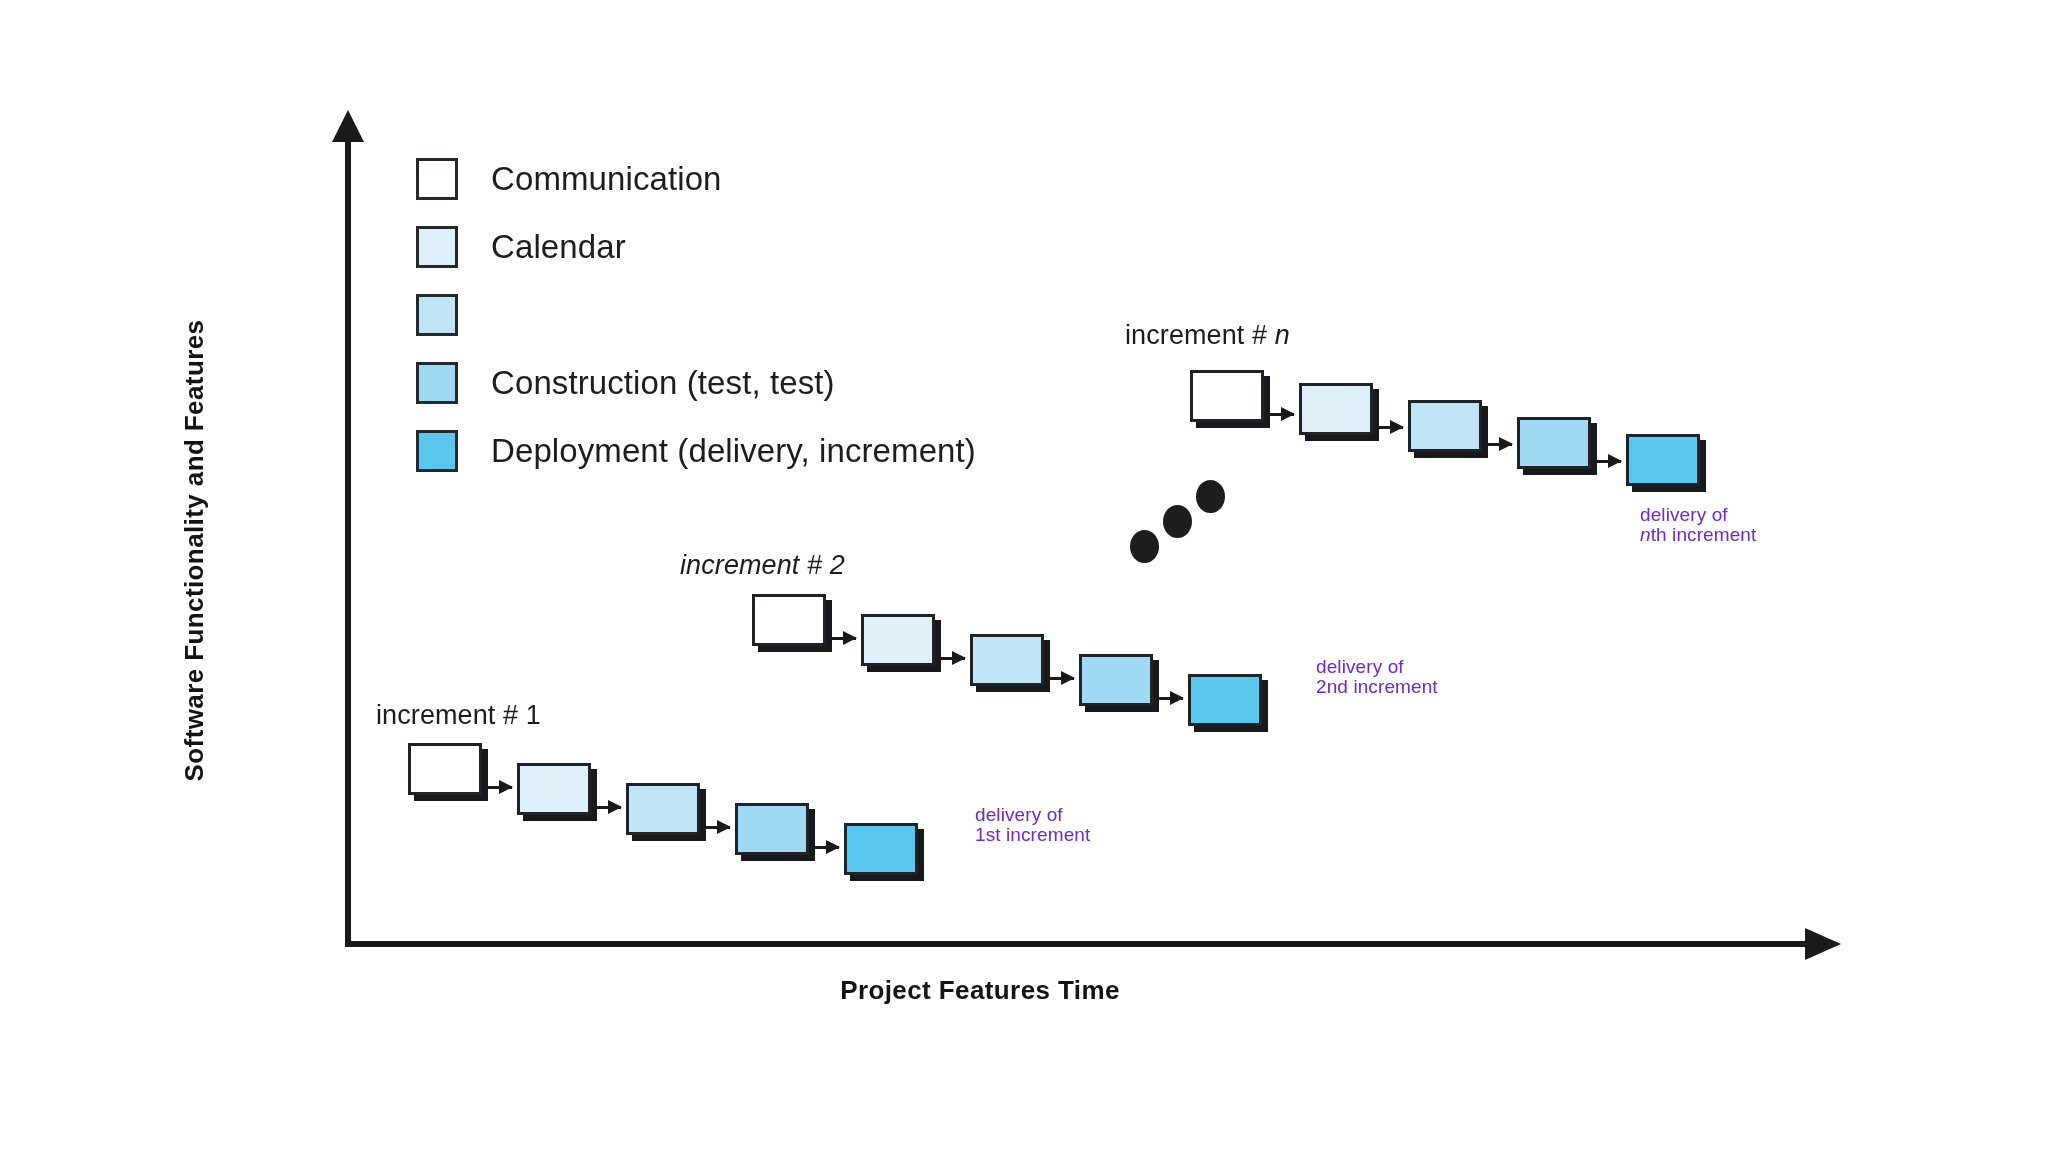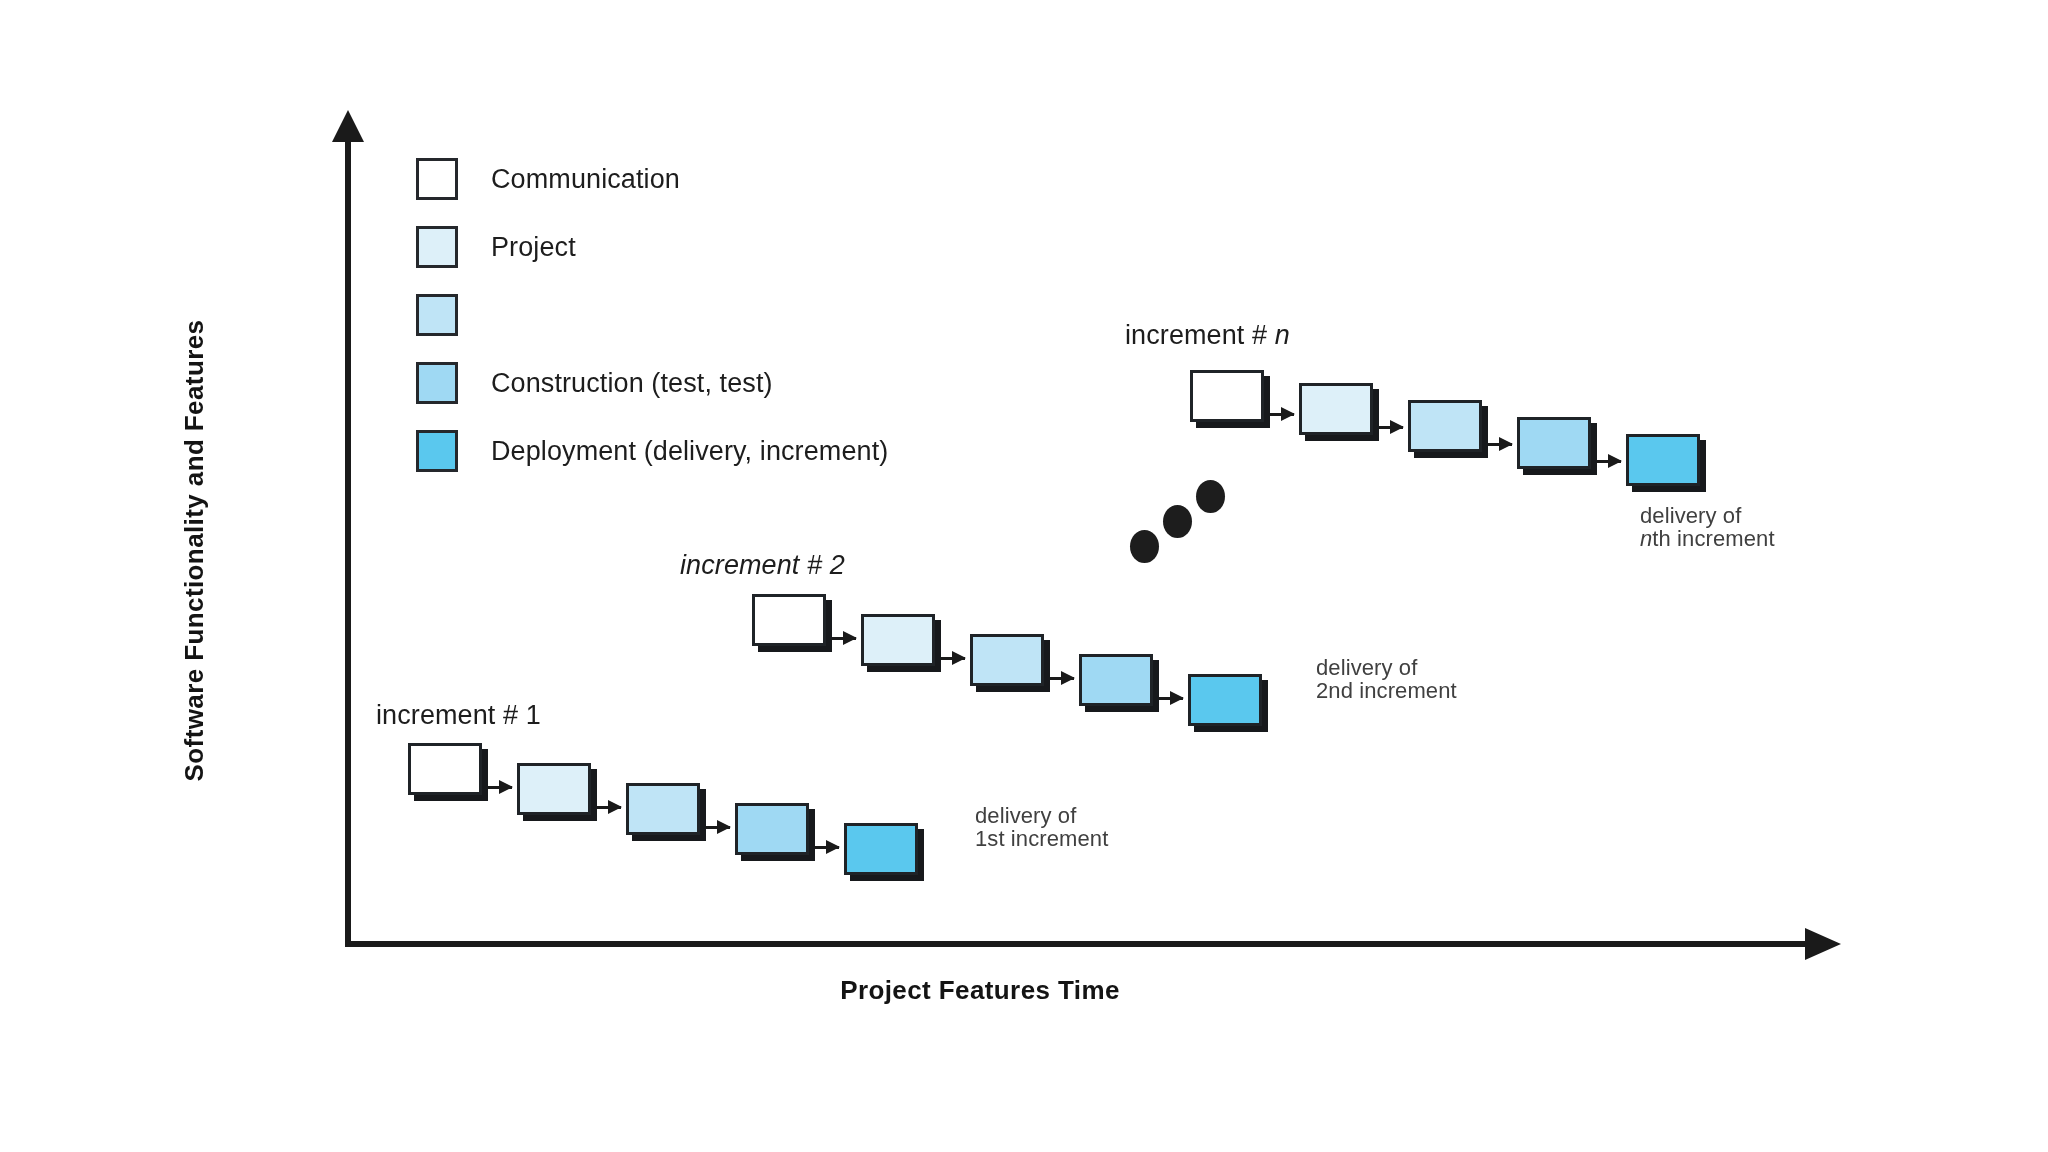--- a/index.html
+++ b/index.html
@@ -99,21 +99,21 @@
   }
   .legend-swatch {
     width: 42px;
     height: 42px;
     border: 3px solid #25282c;
     box-sizing: border-box;
     flex: none;
   }
   .legend-label {
     margin-left: 33px;
-    font-size: 27px;
+    font-size: 33px;
     color: #1d1d1d;
     white-space: nowrap;
     letter-spacing: 0.1px;
   }
 
   
   .increment-group {
     position: absolute;
   }
   .phase-box {
@@ -146,23 +146,23 @@
     font-size: 27px;
     color: #1d1d1d;
     white-space: nowrap;
     letter-spacing: 0.1px;
   }
   .increment-caption em {
     font-style: italic;
   }
   .delivery-caption {
     position: absolute;
-    font-size: 22px;
+    font-size: 19px;
     line-height: 1.04;
-    color: #404040;
+    color: #6d28d9;
     white-space: nowrap;
     letter-spacing: 0.1px;
   }
   .delivery-caption em {
     font-style: italic;
   }
 
   
   .ellipsis-dot {
     position: absolute;
@@ -187,21 +187,21 @@
 
   <div id="legend">
 
     <div class="legend-row">
       <span class="legend-swatch" style="background-color: rgb(255, 255, 255);"></span>
       <span class="legend-label">Communication</span>
     </div>
 
     <div class="legend-row">
       <span class="legend-swatch" style="background-color: rgb(221, 240, 249);"></span>
-      <span class="legend-label">Project</span>
+      <span class="legend-label">Calendar</span>
     </div>
 
     <div class="legend-row">
       <span class="legend-swatch" style="background-color: rgb(191, 228, 246);"></span>
     </div>
 
     <div class="legend-row">
       <span class="legend-swatch" style="background-color: rgb(159, 217, 243);"></span>
       <span class="legend-label">Construction (test, test)</span>
     </div>

